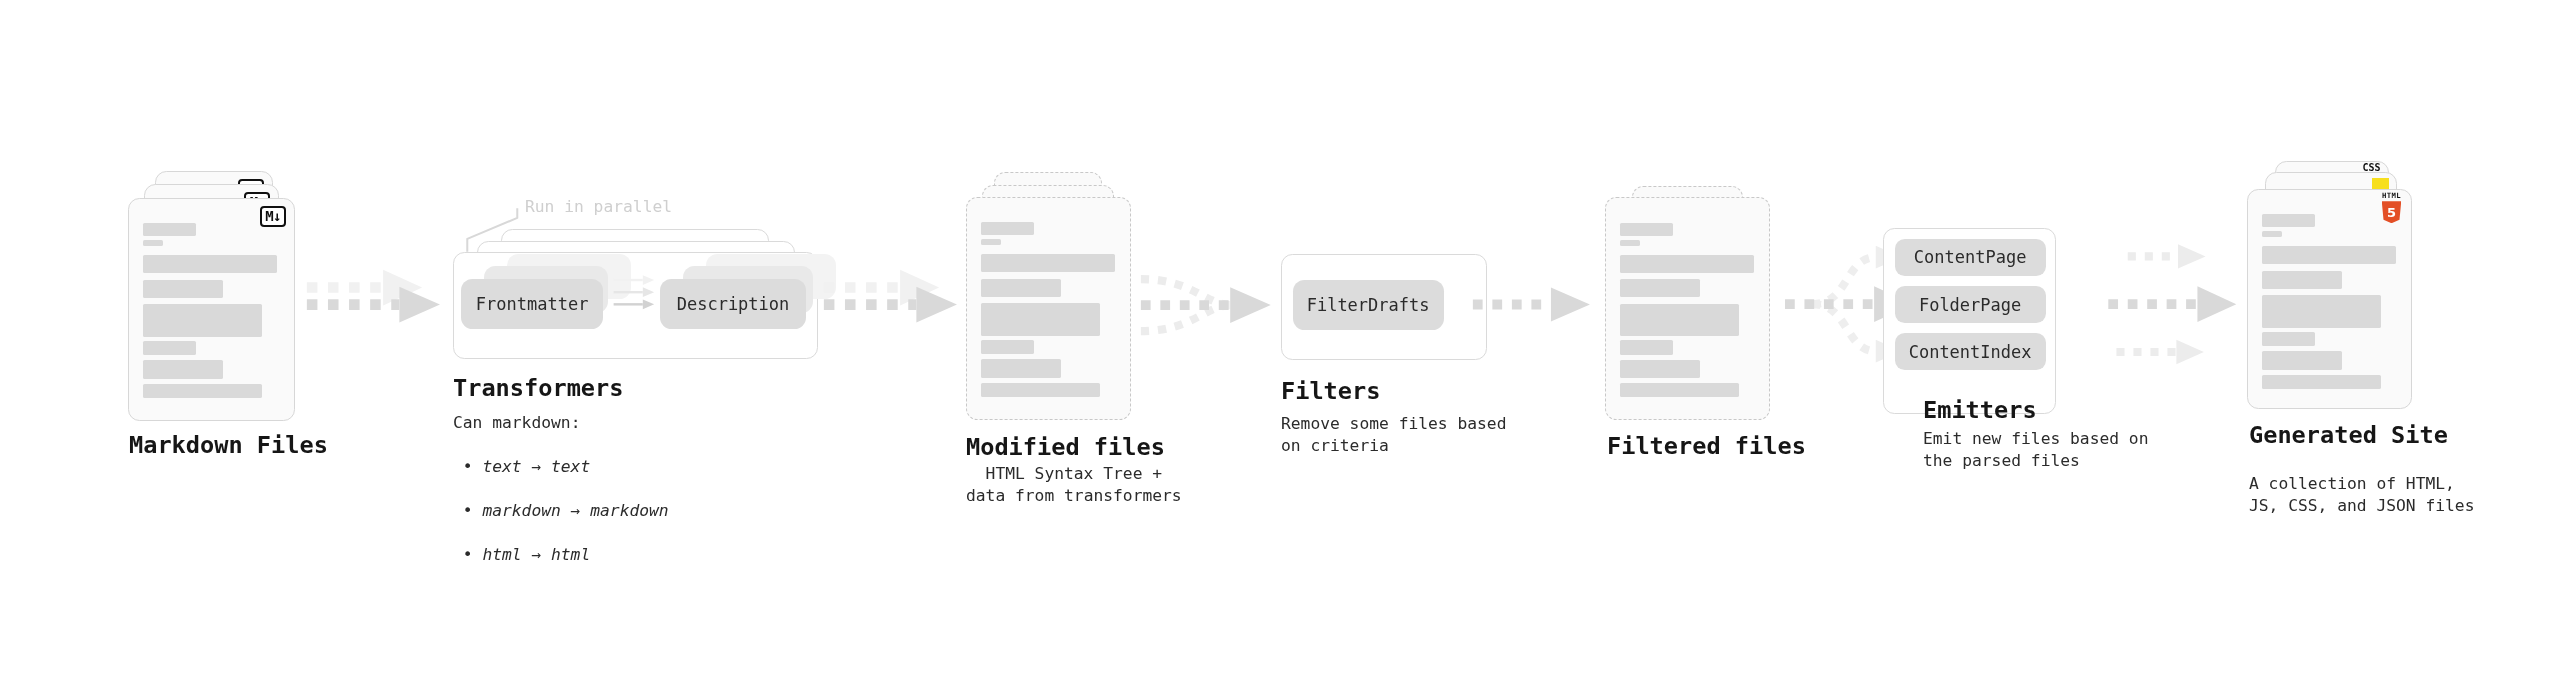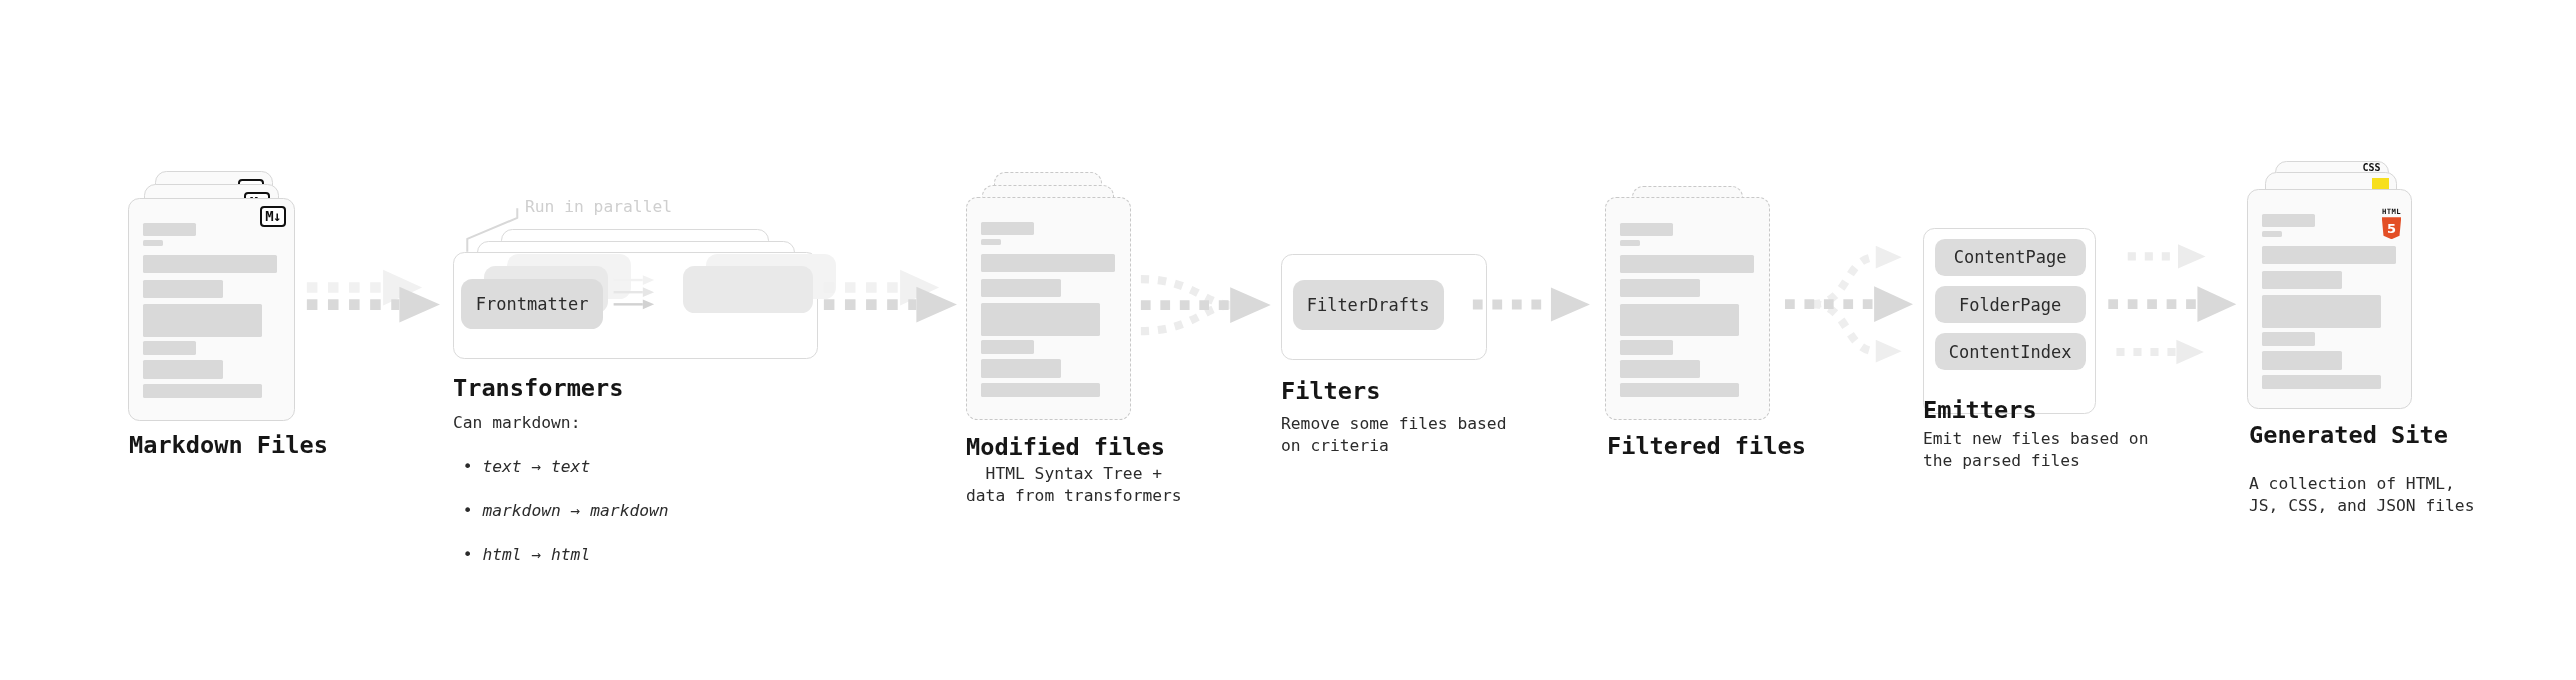--- a/index.html
+++ b/index.html
@@ -15,21 +15,21 @@
   .b3{width:134px;height:18px;margin-top:9px;}
   .b4{width:80px;height:18px;margin-top:6.5px;}
   .b5{width:119px;height:32.5px;margin-top:6.5px;}
   .b6{width:53px;height:14.6px;margin-top:4.1px;}
   .b7{width:80px;height:18.7px;margin-top:4.9px;}
   .b8{width:119px;height:14px;margin-top:4.9px;}
 
   
   .md-badge{position:absolute;top:7.3px;right:8.1px;border:2.4px solid #101010;border-radius:4.1px;background:#ffffff;
             font-weight:700;font-size:14px;line-height:17px;color:#101010;padding:0 3.3px;letter-spacing:-0.8px;}
-  .html5-badge{position:absolute;top:2.4px;right:9px;width:21px;text-align:center;margin-top:16px;}
+  .html5-badge{position:absolute;top:2.4px;right:9px;width:21px;text-align:center;}
   .html5-word{font-size:7.3px;font-weight:700;color:#111;letter-spacing:0.4px;line-height:8.1px;}
   .html5-shield{width:19.5px;height:22px;margin:0.8px auto 0;background:#e34f26;
                 clip-path:polygon(0 0,100% 0,91% 84%,50% 100%,9% 84%);
                 display:flex;align-items:center;justify-content:center;
                 color:#fff;font-size:13px;font-weight:700;font-family:"DejaVu Sans",sans-serif;}
   .js-badge{position:absolute;top:4.9px;right:7.3px;width:17px;height:10.6px;background:#f7df1e;}
   .css-badge{position:absolute;top:3.3px;right:9px;width:17px;text-align:center;}
   .css-word{font-size:10px;font-weight:700;color:#111;line-height:6.5px;letter-spacing:0;}
   .css-bar{width:16.3px;height:2.4px;background:#2965f1;margin:0.8px auto 0;}
 
@@ -89,20 +89,21 @@
     <div class="outline-box" style="left:48px;top:0;width:268px;height:106px;"></div>
     <div class="outline-box" style="left:23.6px;top:12.2px;width:318px;height:106px;"></div>
     <div class="outline-box" style="left:0;top:23px;width:365px;height:107px;"></div>
 
     <div class="pill ghost2" style="left:54px;top:25px;width:124px;height:45px;"></div>
     <div class="pill ghost1" style="left:31px;top:37px;width:124px;height:47px;"></div>
     <div class="pill ghost2" style="left:253px;top:25px;width:130px;height:45px;"></div>
     <div class="pill ghost1" style="left:230px;top:37px;width:130px;height:47px;"></div>
 
     <div class="pill" style="left:8.1px;top:50px;width:142px;height:50px;">Frontmatter</div>
+    <div class="pill" style="left:207px;top:50px;width:146px;height:50px;">Description</div>
 
     <svg class="abs" style="left:159px;top:46px;" width="47" height="36" viewBox="0 0 58 44">
       <line x1="2" y1="6" x2="38" y2="6" stroke="#f1f1f1" stroke-width="3"></line>
         <polygon points="38,0 52,6 38,12" fill="#f1f1f1"></polygon>
       <line x1="2" y1="21" x2="38" y2="21" stroke="#e6e6e6" stroke-width="3"></line>
         <polygon points="38,15 52,21 38,27" fill="#e6e6e6"></polygon>
       <line x1="2" y1="36" x2="38" y2="36" stroke="#d2d2d2" stroke-width="3"></line>
         <polygon points="38,30 52,36 38,42" fill="#d2d2d2"></polygon>
     </svg>
   </div>
@@ -175,21 +176,21 @@
 
   <svg class="abs" style="left:1780px;top:241px;" width="134" height="128" viewBox="0 0 165 158">
     <path d="M40,78 C85,78 80,20 118,20" fill="none" stroke="#eeeeee" stroke-width="10" stroke-dasharray="10 11"></path>
     <polygon points="118,6 150,20 118,34" fill="#eeeeee"></polygon>
     <path d="M40,78 C85,78 80,136 118,136" fill="none" stroke="#eeeeee" stroke-width="10" stroke-dasharray="10 11"></path>
     <polygon points="118,122 150,136 118,150" fill="#eeeeee"></polygon>
     <line x1="6" y1="78" x2="116" y2="78" stroke="#d9d9d9" stroke-width="12" stroke-dasharray="12 12"></line>
     <polygon points="116,56 164,78 116,100" fill="#d9d9d9"></polygon>
   </svg>
 
-  <div class="outline-box" style="left:1923px;top:228px;width:173px;height:186px;">
+  <div class="outline-box" style="left:1883px;top:228px;width:173px;height:186px;">
     <div class="pill" style="left:10.6px;top:9.8px;width:151px;height:37px;border-radius:9.8px;">ContentPage</div>
     <div class="pill" style="left:10.6px;top:57px;width:151px;height:37px;border-radius:9.8px;">FolderPage</div>
     <div class="pill" style="left:10.6px;top:104px;width:151px;height:37px;border-radius:9.8px;">ContentIndex</div>
   </div>
   <div class="stage-title" style="left:1923px;top:398px;">Emitters</div>
   <div class="stage-desc" style="left:1923px;top:428px;">Emit new files based on
 the parsed files</div>
 
   <svg class="abs" style="left:2103px;top:241px;" width="137" height="128" viewBox="0 0 168 158">
     <line x1="30" y1="19" x2="92" y2="19" stroke="#ececec" stroke-width="10" stroke-dasharray="10 11"></line>

